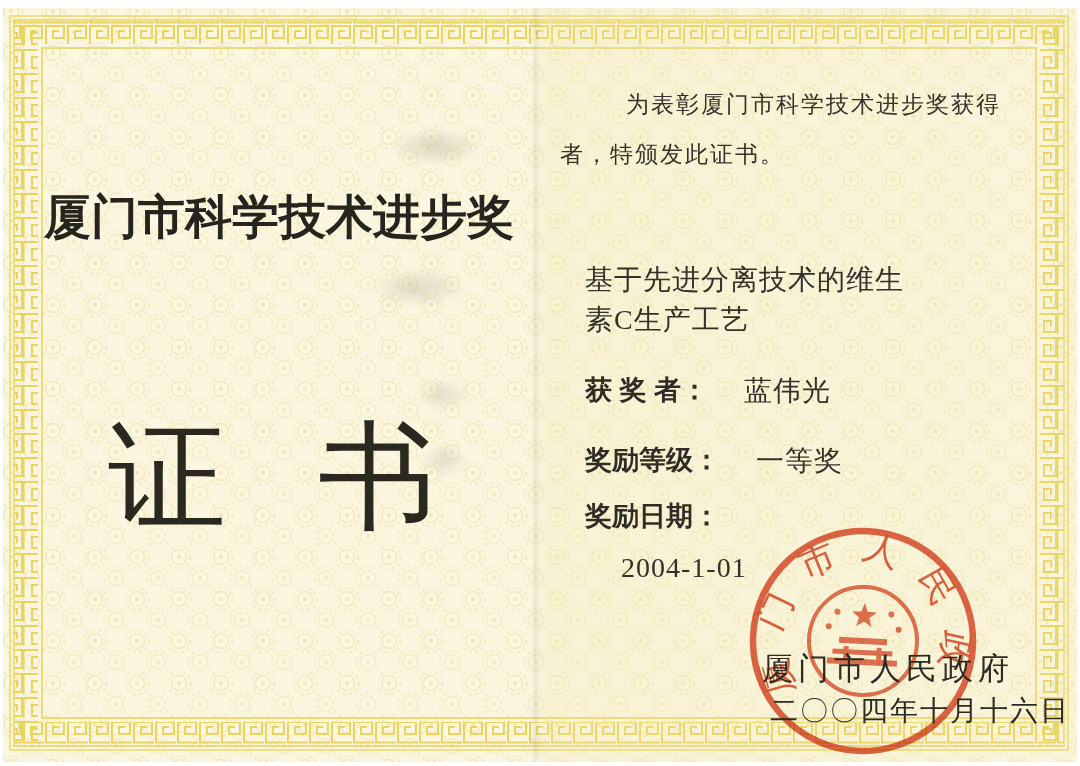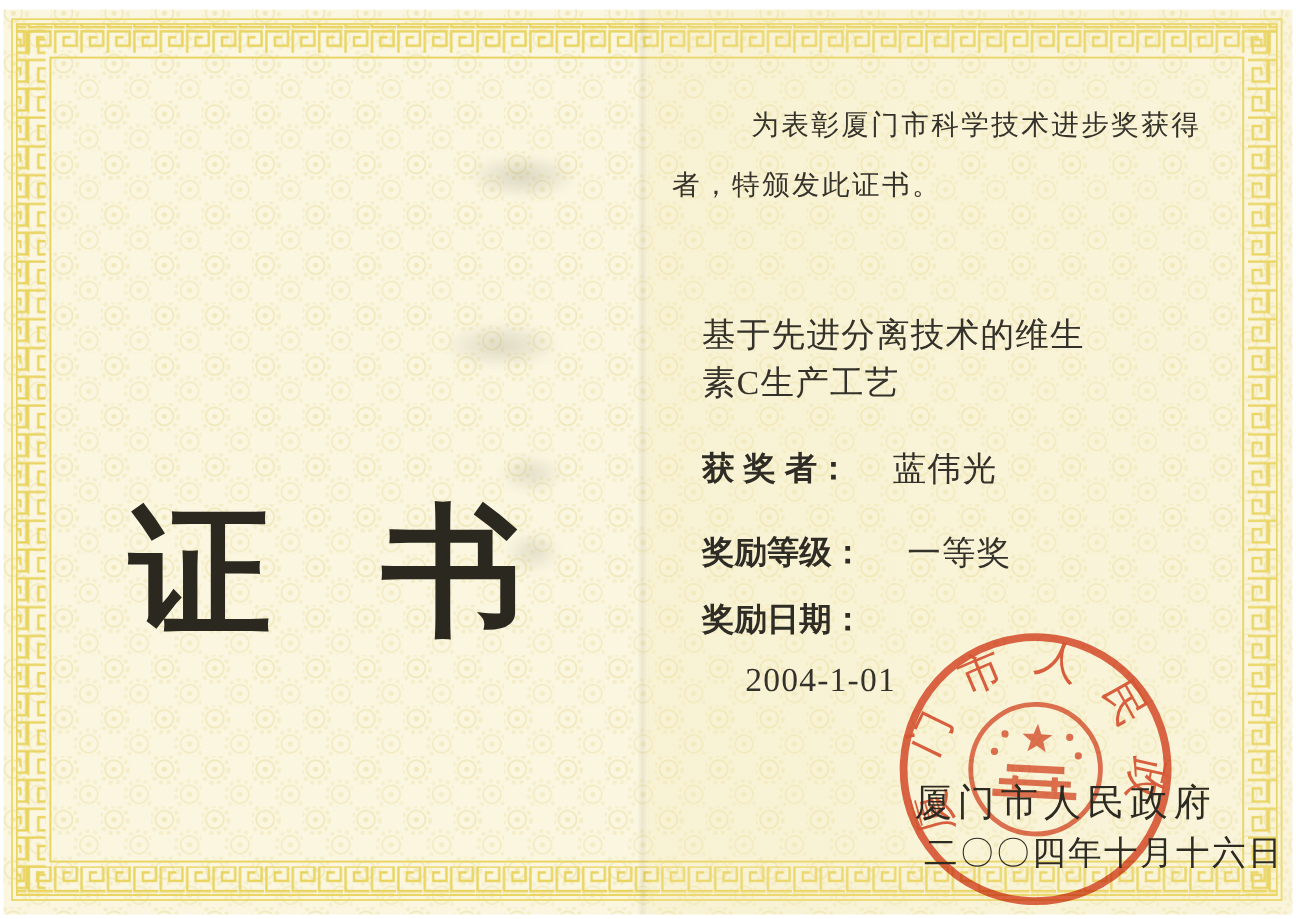--- a/index.html
+++ b/index.html
@@ -8,21 +8,21 @@
   .paper{position:absolute;left:3px;top:8px;width:1074px;height:754px;background:#faf6e0;}
   .paper-tint{position:absolute;left:540px;top:8px;width:537px;height:754px;
               background:linear-gradient(90deg,rgba(243,229,170,.22),rgba(243,229,170,.10));}
   .fold{position:absolute;left:531px;top:8px;width:10px;height:754px;
         background:linear-gradient(90deg,rgba(0,0,0,0) 0%,rgba(160,148,100,.16) 45%,rgba(0,0,0,0) 100%);}
   svg.layer{position:absolute;left:0;top:0;}
   .smudge{position:absolute;border-radius:50%;filter:blur(3px);pointer-events:none;}
 
   .award-title{position:absolute;left:44px;top:186px;width:480px;
                font-size:47px;font-weight:700;color:#26251d;letter-spacing:0px;white-space:nowrap;}
-  .cert-word{position:absolute;left:108px;top:398px;font-size:118px;font-weight:700;
+  .cert-word{position:absolute;left:108px;top:398px;font-size:118px;font-weight:400;
              color:#2a281f;letter-spacing:92px;white-space:nowrap;}
 
   .intro{position:absolute;left:560px;top:80px;width:480px;font-size:23px;line-height:50px;
          color:#34322a;text-indent:66px;letter-spacing:2px;}
 
   .fields{position:absolute;left:585px;top:0;width:455px;}
   .frow{position:absolute;left:0;display:flex;align-items:flex-start;}
   .flabel{font-family:"Liberation Sans","DejaVu Sans",sans-serif;font-weight:700;
           font-size:27px;color:#2e2c24;white-space:nowrap;flex:0 0 auto;}
   .fvalue{font-size:28px;color:#33312a;letter-spacing:1px;}
@@ -80,20 +80,21 @@
   </svg>
 
   <div class="paper-tint"></div>
   <div class="fold"></div>
 
   <div class="smudge" style="left:388px;top:128px;width:95px;height:38px;background:radial-gradient(ellipse,rgba(110,105,85,.22),rgba(0,0,0,0) 70%);"></div>
   <div class="smudge" style="left:368px;top:268px;width:100px;height:40px;background:radial-gradient(ellipse,rgba(110,105,85,.20),rgba(0,0,0,0) 70%);"></div>
   <div class="smudge" style="left:415px;top:378px;width:55px;height:34px;background:radial-gradient(ellipse,rgba(110,105,85,.16),rgba(0,0,0,0) 70%);"></div>
   <div class="smudge" style="left:420px;top:442px;width:48px;height:36px;background:radial-gradient(ellipse,rgba(110,105,85,.16),rgba(0,0,0,0) 70%);"></div>
 
+  <div class="award-title z-text">厦门市科学技术进步奖</div>
   <div class="cert-word z-text">证书</div>
 
   <div class="intro z-text">为表彰厦门市科学技术进步奖获得者，特颁发此证书。</div>
 
   <div class="fields">
     <div class="frow row-project">
       <span class="fvalue">基于先进分离技术的维生素C生产工艺</span>
     </div>
     <div class="frow row-winner">
       <span class="flabel">获 奖 者：</span>

